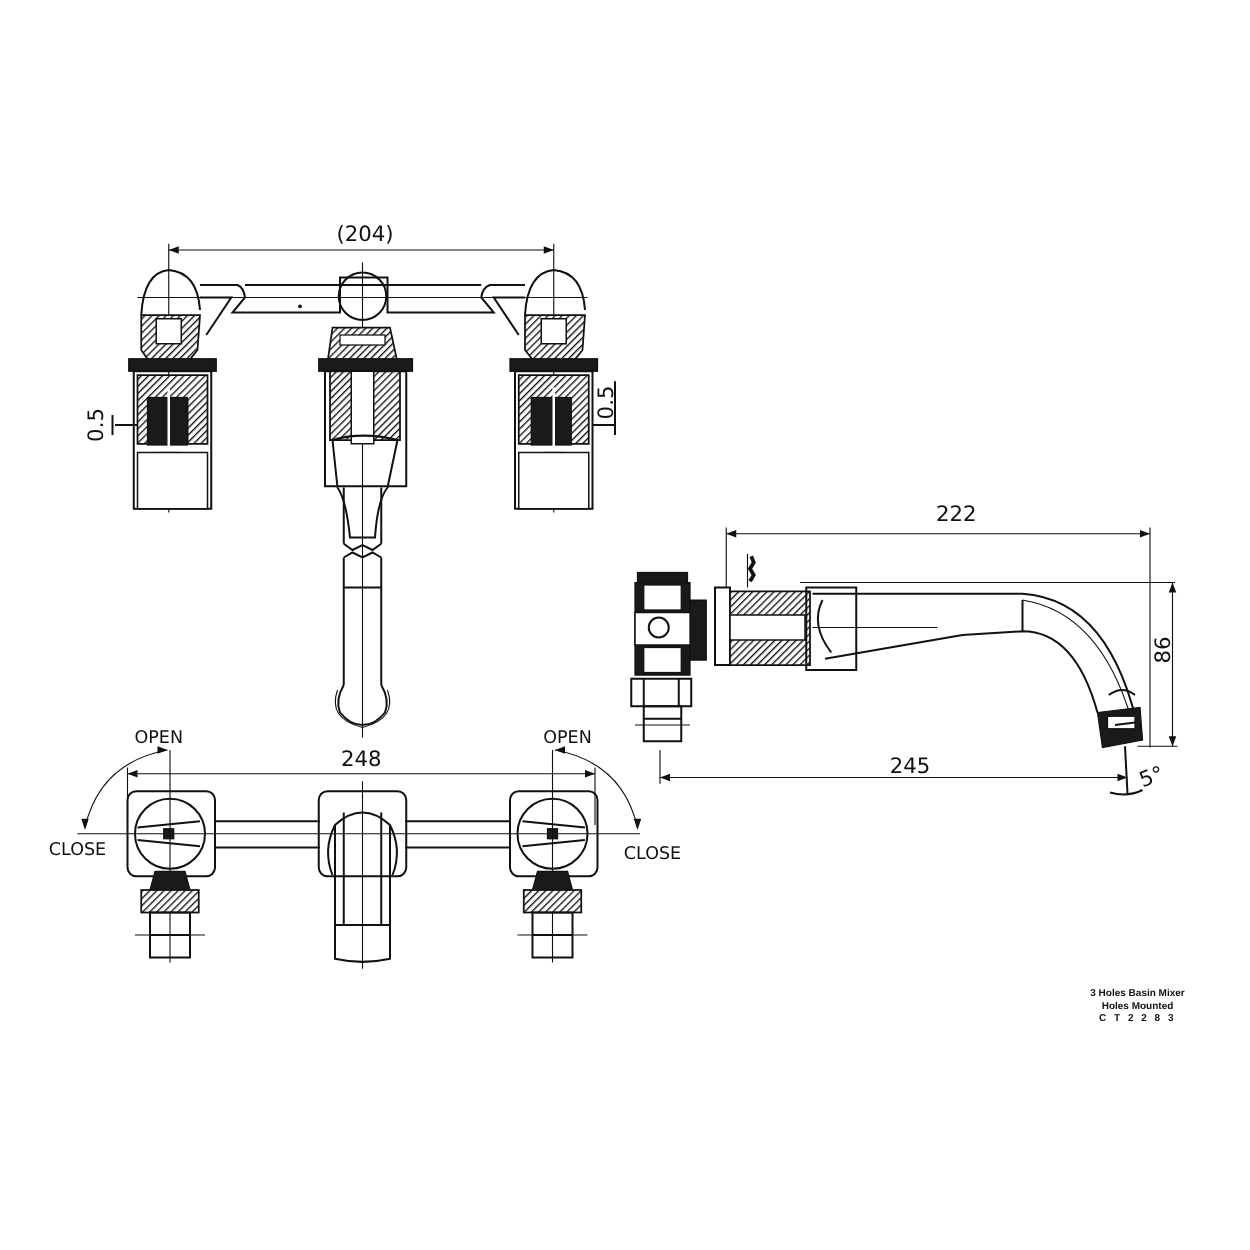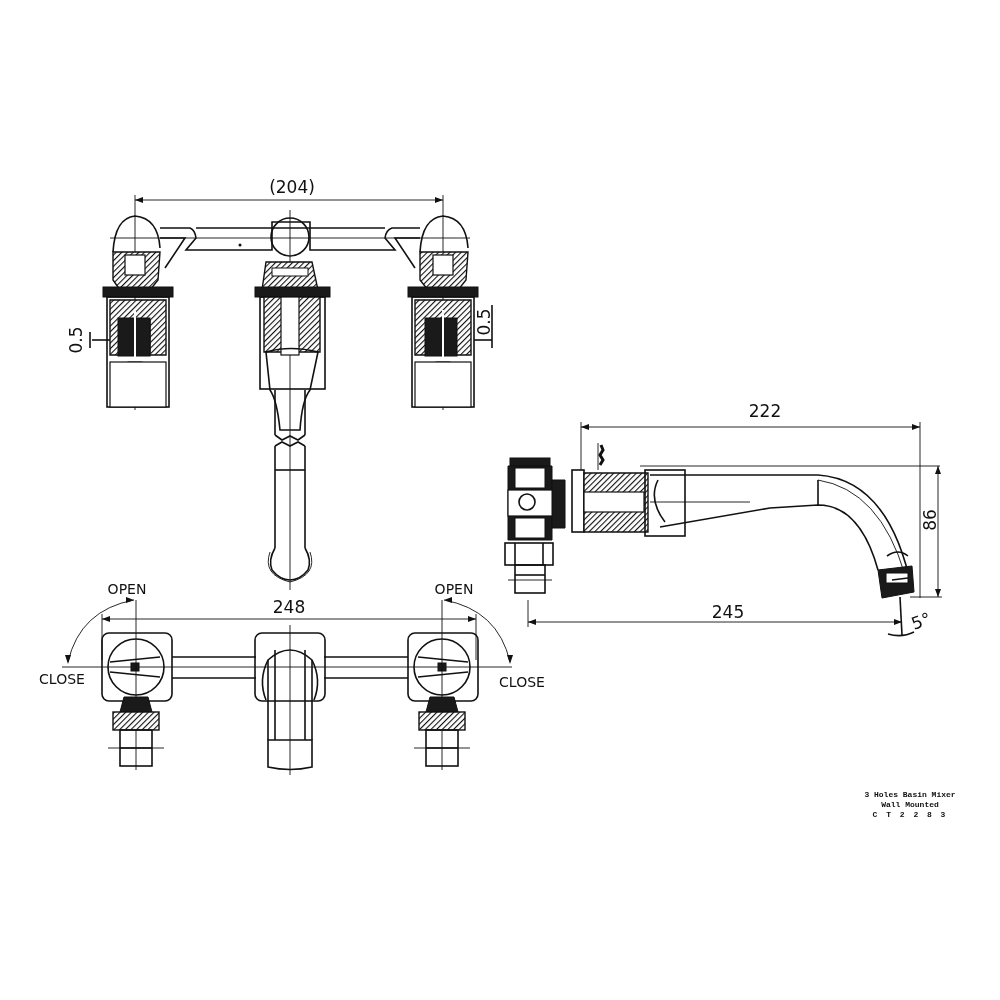--- a/index.html
+++ b/index.html
@@ -6,21 +6,21 @@
   body { width:1000px; height:1000px; position:relative; overflow:hidden; font-family:"Liberation Sans", sans-serif; }
   svg { position:absolute; left:0; top:0; }
   .dim { font-family:"DejaVu Sans", sans-serif; font-size:17px; fill:#111; }
   .lbl { font-family:"DejaVu Sans", sans-serif; font-size:14px; fill:#111; }
   .ln  { stroke:#111; stroke-width:1.6; fill:none; }
   .thin{ stroke:#111; stroke-width:0.9; fill:none; }
   .thk { stroke:#111; stroke-width:3; fill:none; }
   .fill{ fill:#1a1a1a; stroke:#111; stroke-width:1; }
   .hatch{ fill:url(#hatch); stroke:#111; stroke-width:1.4; }
   .title-block { position:absolute; left:860px; top:790px; width:100px; text-align:center; }
-  .tb-line { display:block; font-family:Liberation Mono, monospace; font-size:8px; font-weight:bold; color:#111; line-height:10px; white-space:nowrap; }
+  .tb-line { display:block; font-family:Liberation Sans, sans-serif; font-size:8px; font-weight:bold; color:#111; line-height:10px; white-space:nowrap; }
 </style>
 </head>
 <body>
 
 <svg width="1000" height="1000" viewBox="0 0 1000 1000">
   <defs>
     <pattern id="hatch" width="4" height="4" patternUnits="userSpaceOnUse" patternTransform="rotate(45)">
       <rect width="4" height="4" fill="#ffffff"></rect>
       <line x1="0" y1="0" x2="0" y2="4" stroke="#111" stroke-width="2.2"></line>
     </pattern>
@@ -210,15 +210,15 @@
 
     <path class="fill" d="M878 570 L912 566 L914 592 L882 598 Z"></path>
     <rect x="886" y="573" width="22" height="10" fill="#fff" stroke="#111"></rect>
     <path class="ln" d="M887 556 Q898 548 908 556"></path>
     <line class="ln" x1="892" y1="580" x2="908" y2="578" stroke="#fff"></line>
   </g>
 </svg>
 
 <div class="title-block">
   <span class="tb-line">3 Holes Basin Mixer</span>
-  <span class="tb-line">Wall Mounted</span>
+  <span class="tb-line">Holes Mounted</span>
   <span class="tb-line" style="letter-spacing:2px;">C T 2 2 8 3</span>
 </div>
 
 </body></html>

